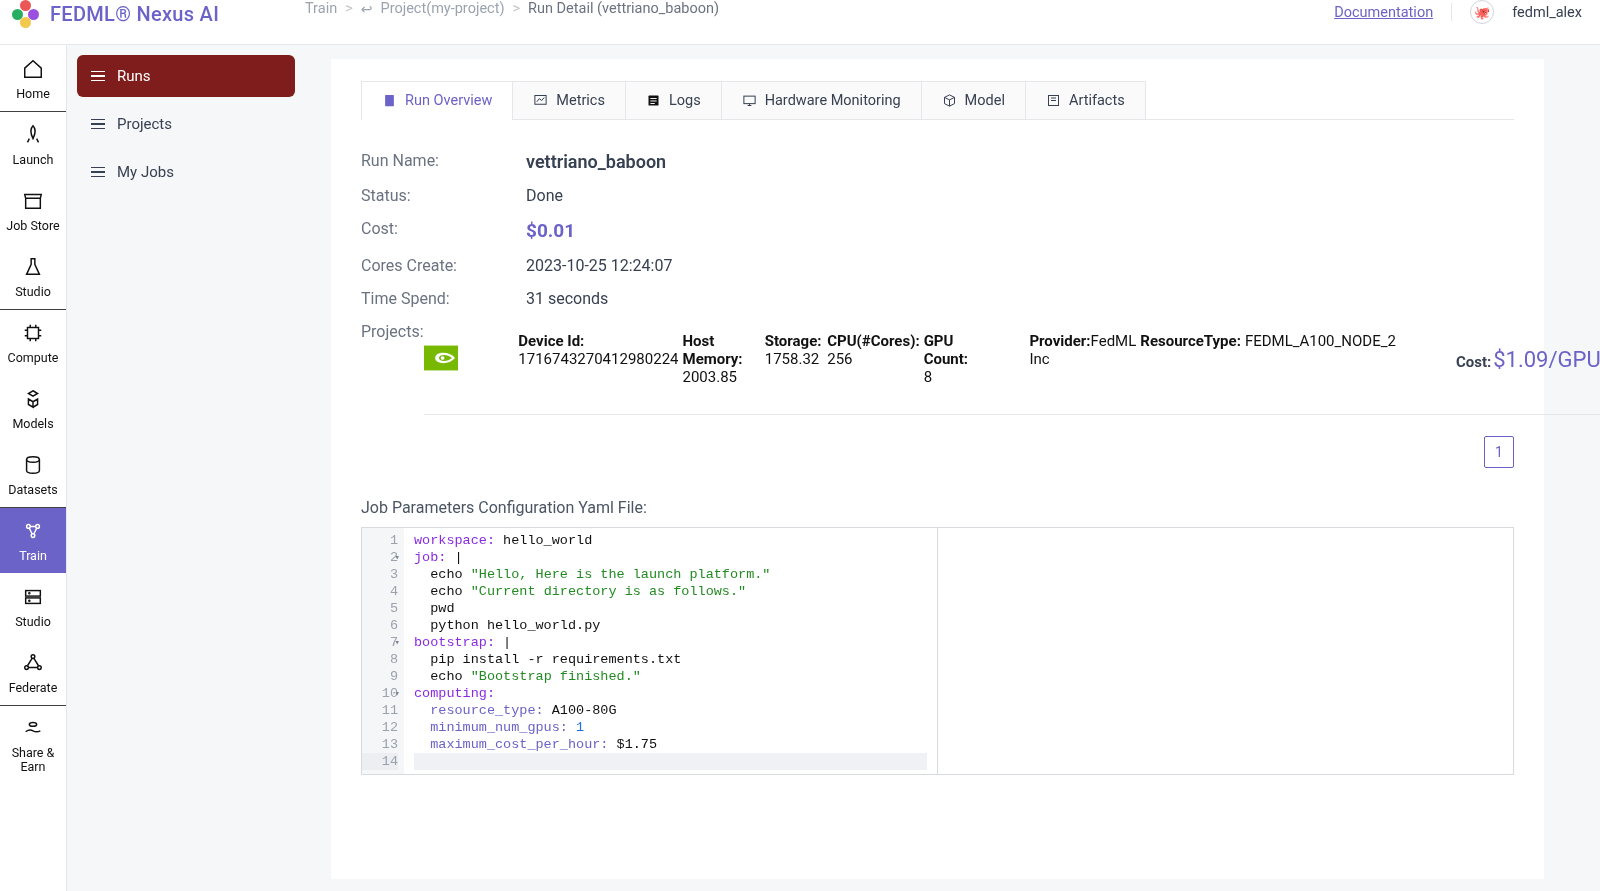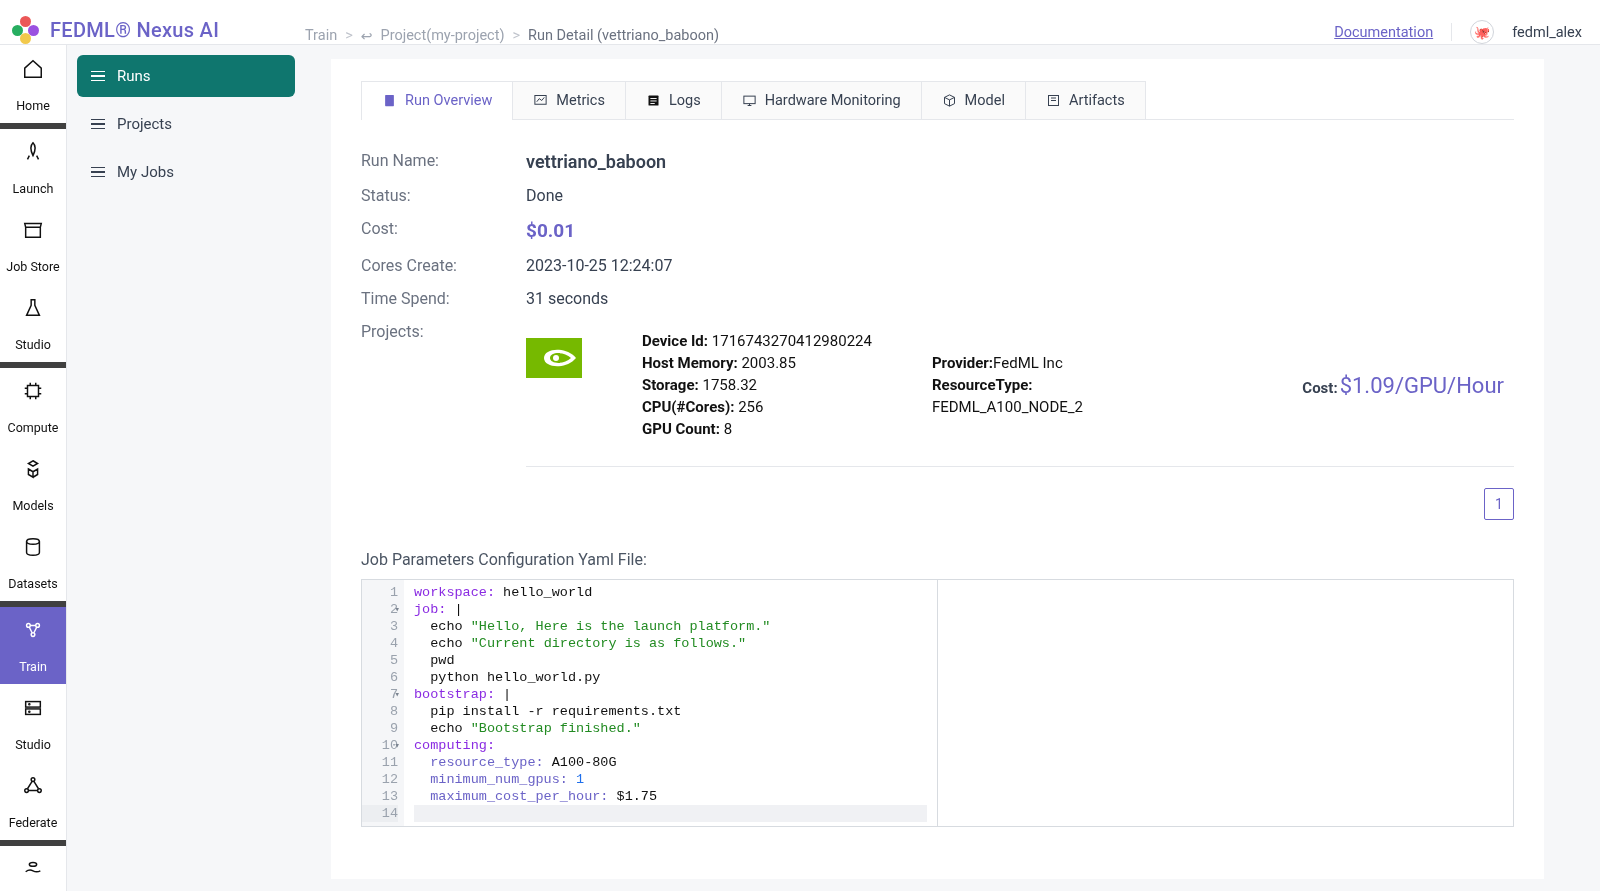--- a/index.html
+++ b/index.html
@@ -1,21 +1,21 @@
 <!DOCTYPE html>
 <html><head>
 <meta charset="utf-8">
 <style>
   * { box-sizing: border-box; margin: 0; padding: 0; }
   html, body { height: 100%; font-family: -apple-system, BlinkMacSystemFont, "Segoe UI", Roboto, sans-serif; font-size: 14px; color: #111; background:#fff;}
   body { display:flex; flex-direction:column; height:891px; width:1600px; overflow:hidden;}
   a { text-decoration:none; color:inherit; }
 
   
-  .topbar { height:45px; display:flex; align-items:flex-end; border-bottom:1px solid #e5e7eb; padding:0 18px 0 0; }
+  .topbar { height:45px; display:flex; align-items:flex-start; border-bottom:1px solid #e5e7eb; padding:0 18px 0 0; }
   .brand { width:305px; display:flex; align-items:center; gap:10px; padding-left:12px;}
   .brand-logo { width:28px; height:28px; position:relative; }
   .brand-logo span { position:absolute; width:11px; height:11px; border-radius:50%; }
   .brand-logo .c1 { background:#eb5757; top:0; left:8px;}
   .brand-logo .c2 { background:#27ae60; top:9px; left:0;}
   .brand-logo .c3 { background:#9b51e0; top:9px; left:16px;}
   .brand-logo .c4 { background:#f2c94c; top:17px; left:8px;}
   .brand-text { font-size:20px; color:#6b63c7; font-weight:500; letter-spacing:0.3px;}
   .breadcrumb { flex:1; display:flex; align-items:center; gap:8px; color:#9ca3af; font-size:14.5px; }
   .breadcrumb .sep { color:#c0c4cc; }
@@ -24,33 +24,33 @@
   .top-right { display:flex; align-items:center; gap:18px; }
   .doc-link { color:#6b63c7; text-decoration:underline; font-size:14.5px;}
   .top-divider { width:1px; height:18px; background:#e5e7eb; }
   .avatar { width:24px; height:24px; border-radius:50%; border:1px solid #d1d5db; display:flex; align-items:center; justify-content:center; font-size:13px;}
   .username { color:#374151; font-size:14.5px;}
 
   
   .main { flex:1; display:flex; overflow:hidden;}
   
   .iconbar { width:67px; border-right:1px solid #e5e7eb; display:flex; flex-direction:column; background:#fff;}
-  .iconbar .item { display:flex; flex-direction:column; align-items:center; justify-content:center; padding:12px 0 10px; gap:18px; cursor:pointer; border-top:1px solid transparent;}
+  .iconbar .item { display:flex; flex-direction:column; align-items:center; justify-content:center; padding:12px 0 10px; gap:6px; cursor:pointer; border-top:1px solid transparent;}
   .iconbar .item + .item { }
-  .iconbar .item.border-top { border-top:6px solid #404040;}
+  .iconbar .item.border-top { border-top:1px solid #404040;}
   .iconbar .item svg, .iconbar .item .glyph { width:22px; height:22px; stroke:#111; fill:none; stroke-width:1.6;}
   .iconbar .item .label { font-size:12.5px; color:#111; }
   .iconbar .item.active { background:#6b63c7; color:#fff; }
   .iconbar .item.active svg { stroke:#fff; }
   .iconbar .item.active .label { color:#fff; }
 
   
   .secbar { width:238px; background:#f6f7f9; padding:10px 10px; display:flex; flex-direction:column; gap:6px;}
   .secbar .row { display:flex; align-items:center; gap:12px; padding:12px 14px; border-radius:6px; cursor:pointer; color:#374151; font-size:15px;}
-  .secbar .row.active { background:#0f766e; color:#fff; }
+  .secbar .row.active { background:#7f1d1d; color:#fff; }
   .secbar .row .hamburger { display:flex; flex-direction:column; gap:3px; }
   .secbar .row .hamburger span { display:block; width:14px; height:1.5px; background:currentColor; }
 
   
   .content-outer { flex:1; background:#f6f7f9; overflow:auto; padding:0 0 30px 0; }
   .panel { background:#fff; margin:14px 56px 18px 26px; min-height:820px; padding:22px 30px;}
   .tab { display:flex; align-items:center; gap:8px; padding:10px 20px; border:1px solid #e5e7eb; border-bottom:none; background:#fafafa; color:#374151; font-size:14.5px; cursor:pointer;}
   .tab + .tab { border-left:none; }
   .tab.active { background:#fff; color:#6b63c7; position:relative; }
   .tab.active::after { content:""; position:absolute; left:0; right:0; bottom:-1px; height:2px; background:#fff; }
@@ -59,21 +59,21 @@
 
   .details { margin-top:24px; font-size:16px; }
   .drow { display:flex; align-items:flex-start; padding:7px 0;}
   .dlabel { width:165px; color:#6b7280; }
   .dval { color:#374151; }
   .dval.big { font-size:18px; font-weight:600; color:#374151; }
   .dval.cost { font-size:19px; font-weight:700; color:#6b63c7; }
 
   .device-block { display:flex; gap:60px; padding:10px 0 28px; border-bottom:1px solid #e5e7eb; flex:1;}
   .nvidia { width:56px; height:40px; margin-top:6px;}
-  .kv-col { display:flex; flex-direction:column; gap:4px; font-size:15px; }
+  .kv-col { display:flex; flex-direction:row; gap:4px; font-size:15px; }
   .kv-col .k { font-weight:700; }
   .gpu-cost { font-size:15px; color:#111; display:flex; align-items:baseline; gap:2px; align-self:center;}
   .gpu-cost .amount { font-size:22px; font-weight:400; color:#6b63c7;}
   .gpu-cost .lbl { font-weight:700; color:#374151; font-size:15px;}
 
   .pager { display:flex; justify-content:flex-end; margin:14px 0 4px;}
   .pager .page { width:30px; height:32px; border:1px solid #6b63c7; color:#6b63c7; display:flex; align-items:center; justify-content:center; border-radius:2px; font-size:14px;}
 
   .yaml-title { font-size:16px; color:#4b5563; margin:30px 0 10px; }
   .editor { border:1px solid #d7dbe0; display:flex; font-family: "SFMono-Regular", Consolas, "Liberation Mono", Menlo, monospace; font-size:13.5px; position:relative;}

